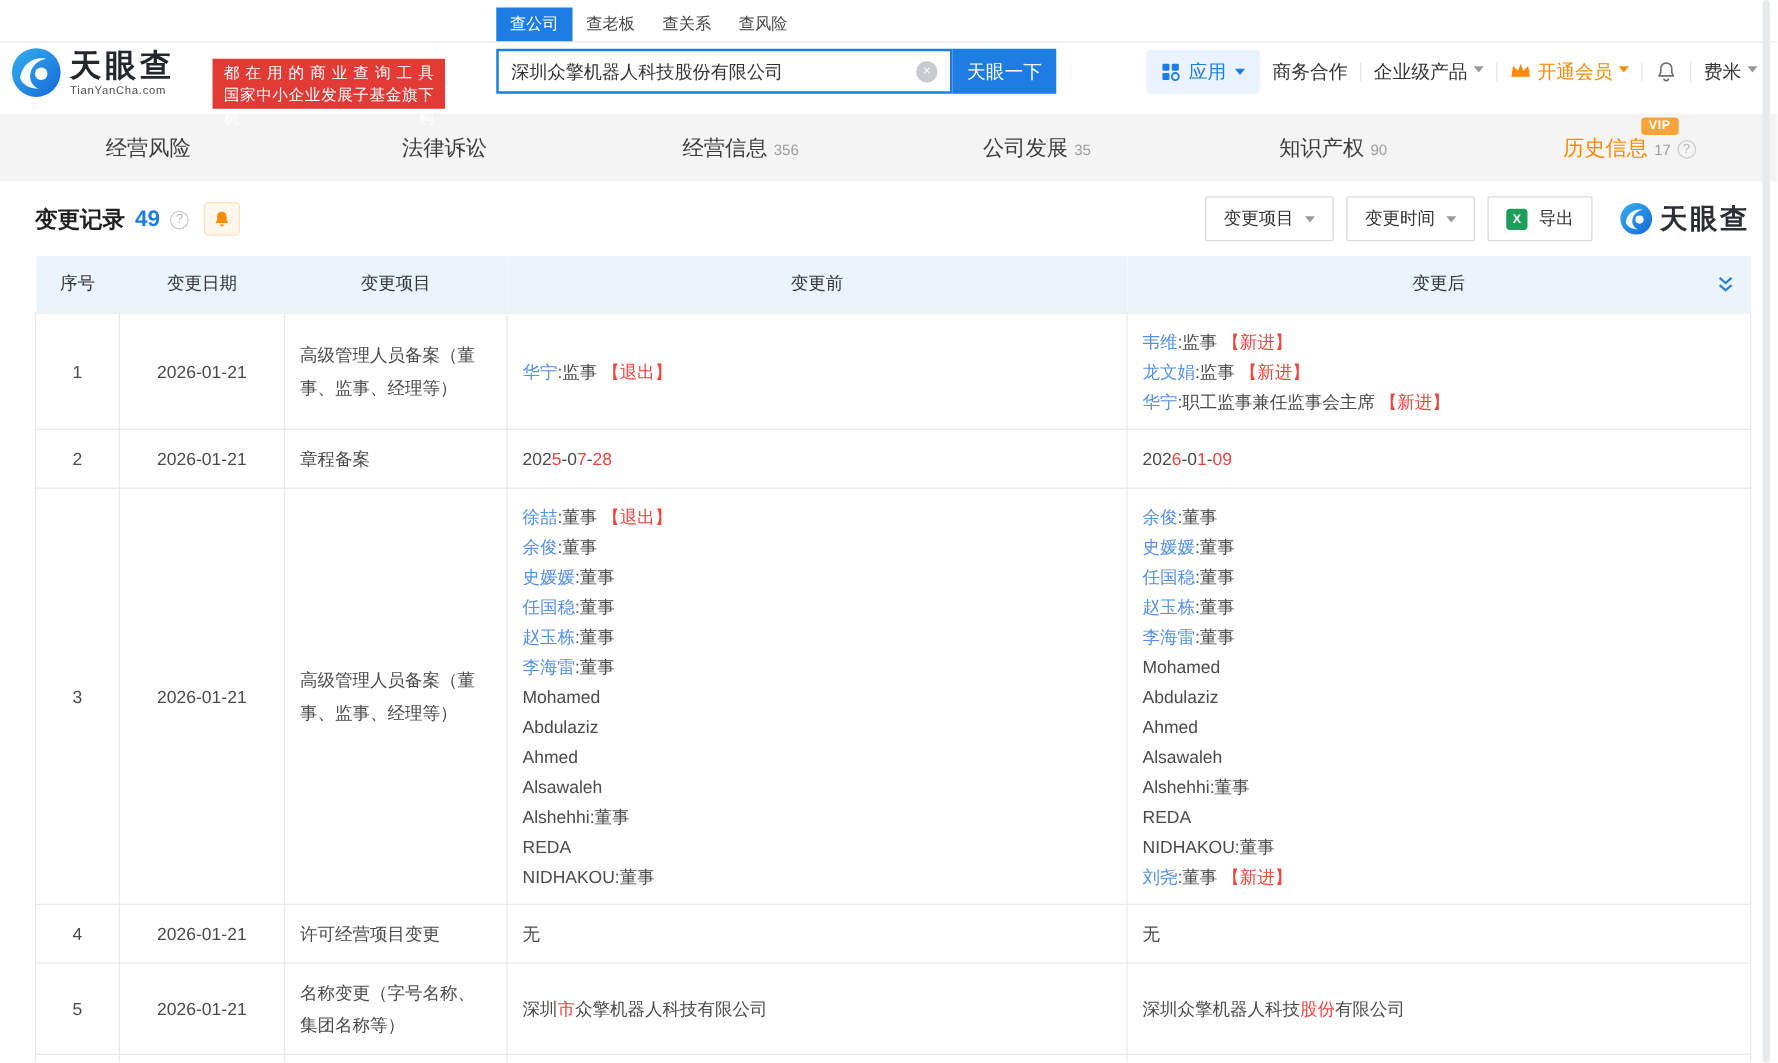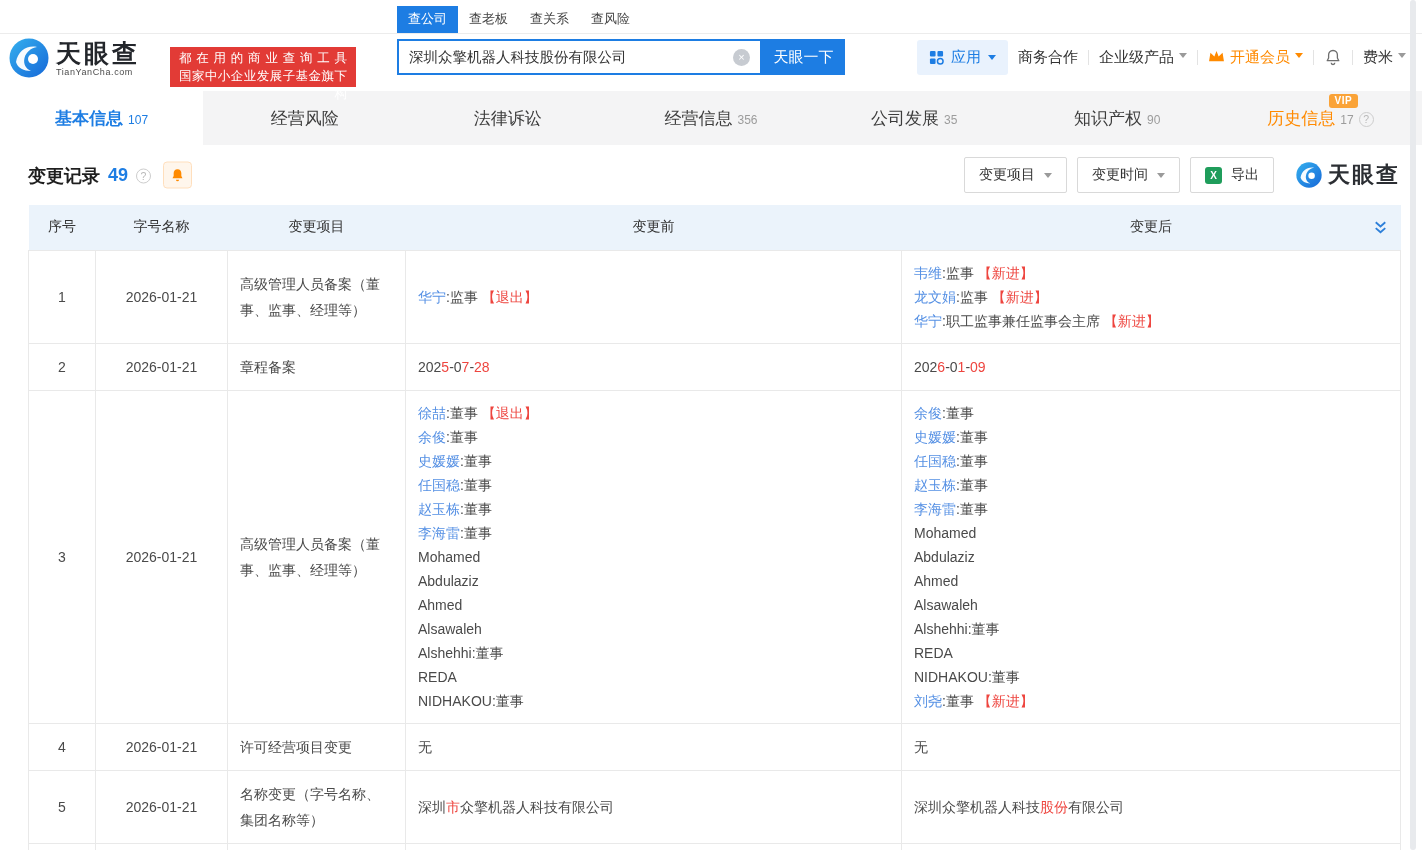--- a/index.html
+++ b/index.html
@@ -161,24 +161,20 @@
       </span>
     <span class="sep"></span>
     <span class="tm-item">
       <span>费米</span>
       <span class="caret"></span>
       </span>
   </div>
 </div>
 
 <div class="nav" id="nav-tabs">
-    <div class="ntab active">
-      <span class="nlabel">基本信息</span>
-      <span class="ncount">107</span>
-    </div>
     <div class="ntab">
       <span class="nlabel">经营风险</span>
     </div>
     <div class="ntab">
       <span class="nlabel">法律诉讼</span>
     </div>
     <div class="ntab">
       <span class="nlabel">经营信息</span>
       <span class="ncount">356</span>
     </div>
@@ -238,21 +234,21 @@
   <colgroup>
       <col style="width:67px">
       <col style="width:132px">
       <col style="width:178px">
       <col style="width:496px">
       <col style="width:499px">
     </colgroup>
   <thead>
     <tr>
       <th>序号</th>
-      <th>字号名称</th>
+      <th>变更日期</th>
       <th>变更项目</th>
       <th>变更前</th>
       <th>
         <span>变更后</span>
         <svg class="collapse-icon" width="17" height="18" viewBox="0 0 16 17">
           <path d="M3.5 4 L8 8 L12.5 4" fill="none" stroke="#2d7fd9" stroke-width="1.7"></path>
           <path d="M3.5 9.5 L8 13.5 L12.5 9.5" fill="none" stroke="#2d7fd9" stroke-width="1.7"></path>
           </svg>
       </th>
     </tr>

